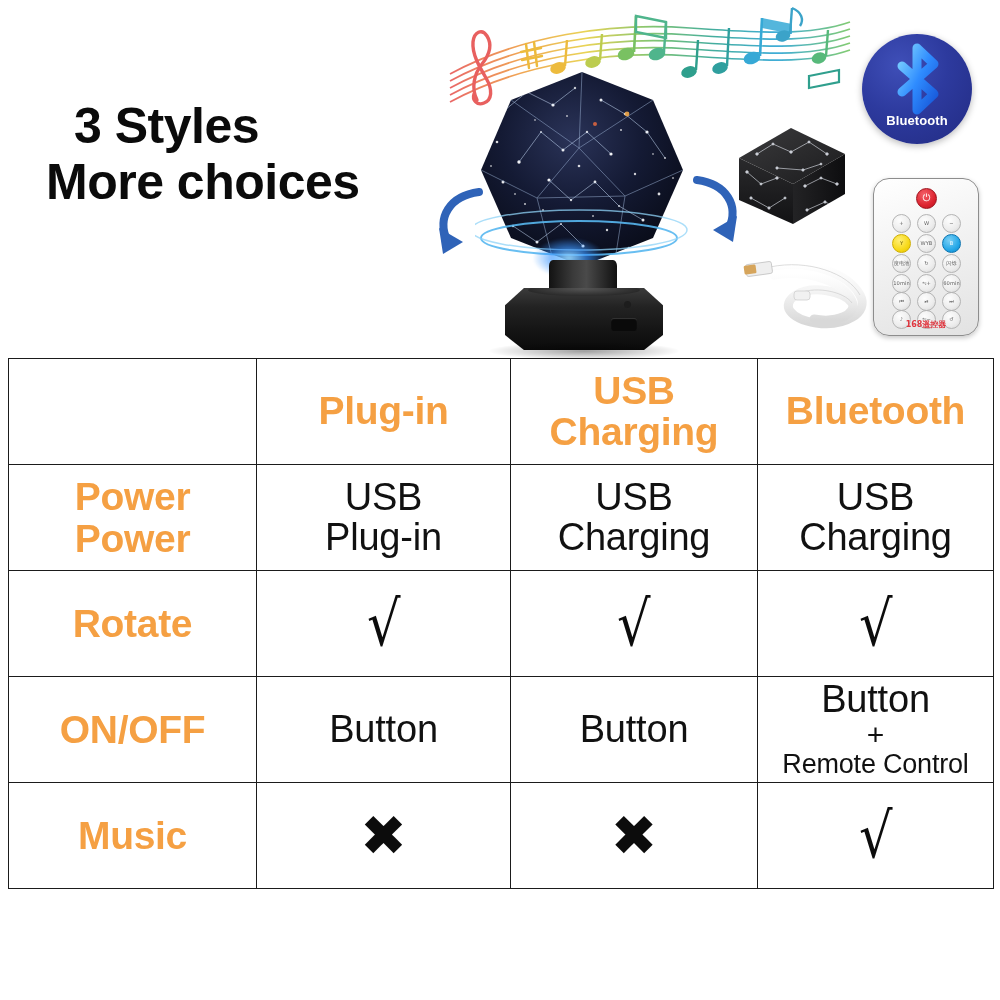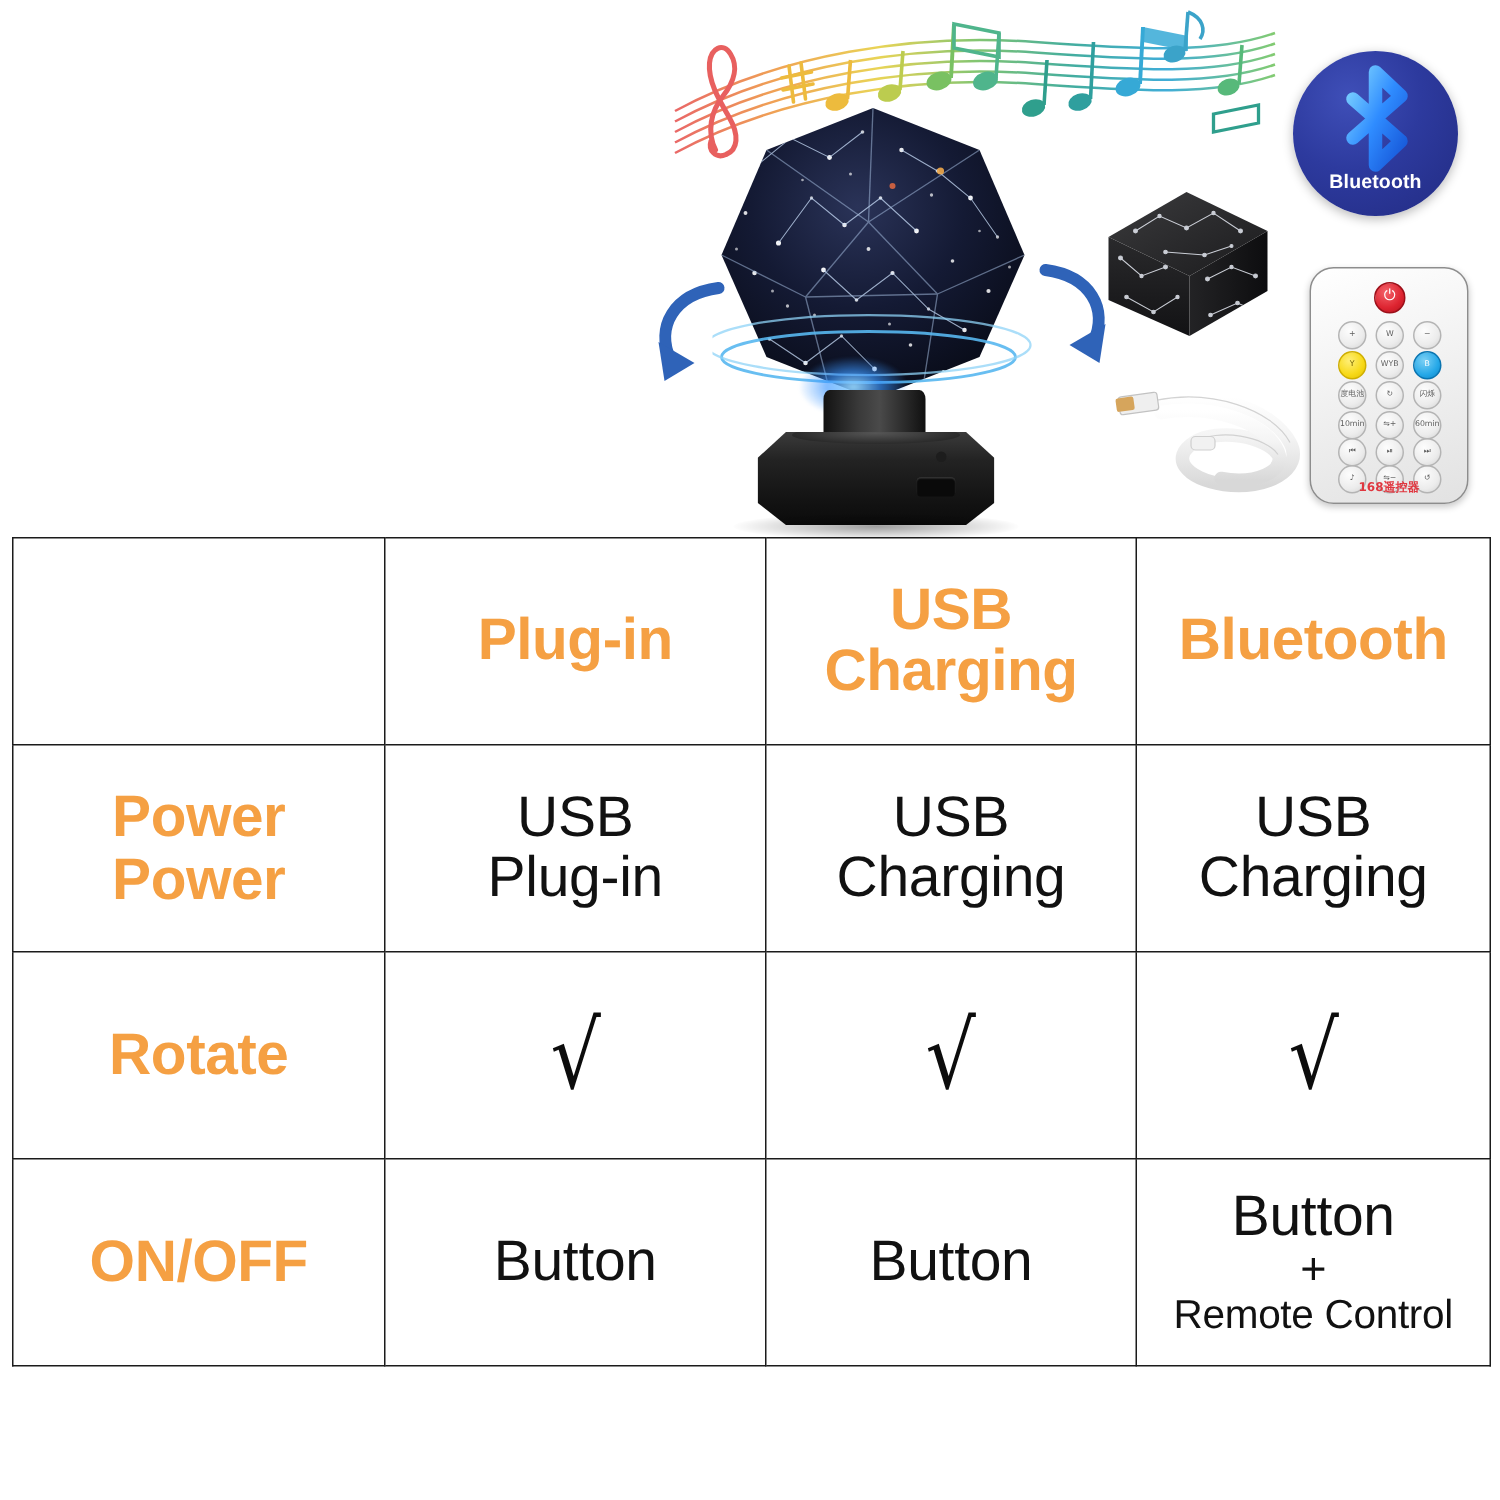--- a/index.html
+++ b/index.html
@@ -194,21 +194,21 @@
     left: 8px; top: 358px;
     width: 985px;
     border-collapse: collapse;
     table-layout: fixed;
   }
   #spec-table td {
     border: 1.6px solid #1b1b1b;
     text-align: center;
     vertical-align: middle;
     height: 105px;
-    padding: 16px 2px;
+    padding: 0 2px;
     background: #fff;
   }
   #spec-table col.c0 { width: 248px; }
   #spec-table col.c1 { width: 254px; }
   #spec-table col.c2 { width: 247px; }
   #spec-table col.c3 { width: 236px; }
 
   .rowhead {
     color: #F5A043;
     font-weight: bold;
@@ -247,20 +247,24 @@
     font-family: "DejaVu Sans", sans-serif;
     display: inline-block;
   }
   .empty-cell { height: 105px; }
 </style>
 </head>
 <body>
 
 <div id="hero">
 
+  <div id="headline">
+    <div class="line1">3 Styles</div>
+    <div class="line2">More choices</div>
+  </div>
 
   <svg id="music-staff" viewBox="0 0 430 112">
     <defs>
       <linearGradient id="gstaff" x1="0" y1="0" x2="1" y2="0">
         <stop offset="0%" stop-color="#e8605f"></stop>
         <stop offset="18%" stop-color="#f0a24b"></stop>
         <stop offset="34%" stop-color="#e8d24e"></stop>
         <stop offset="50%" stop-color="#7ec36a"></stop>
         <stop offset="66%" stop-color="#3aa99a"></stop>
         <stop offset="82%" stop-color="#36a9d6"></stop>
@@ -613,14 +617,28 @@
         <span>Button</span>
       </td>
       <td class="cellval">
         <div>Button</div>
         <div class="mid">+</div>
         <div class="sm">Remote Control</div>
       </td>
     </tr>
 
 
+    <tr>
+      <td class="rowhead">
+        <span>Music</span>
+      </td>
+      <td>
+        <span class="mark-cross">✖</span>
+      </td>
+      <td>
+        <span class="mark-cross">✖</span>
+      </td>
+      <td>
+        <span class="mark-check">√</span>
+      </td>
+    </tr>
   </tbody>
 </table>
 
 </body></html>

